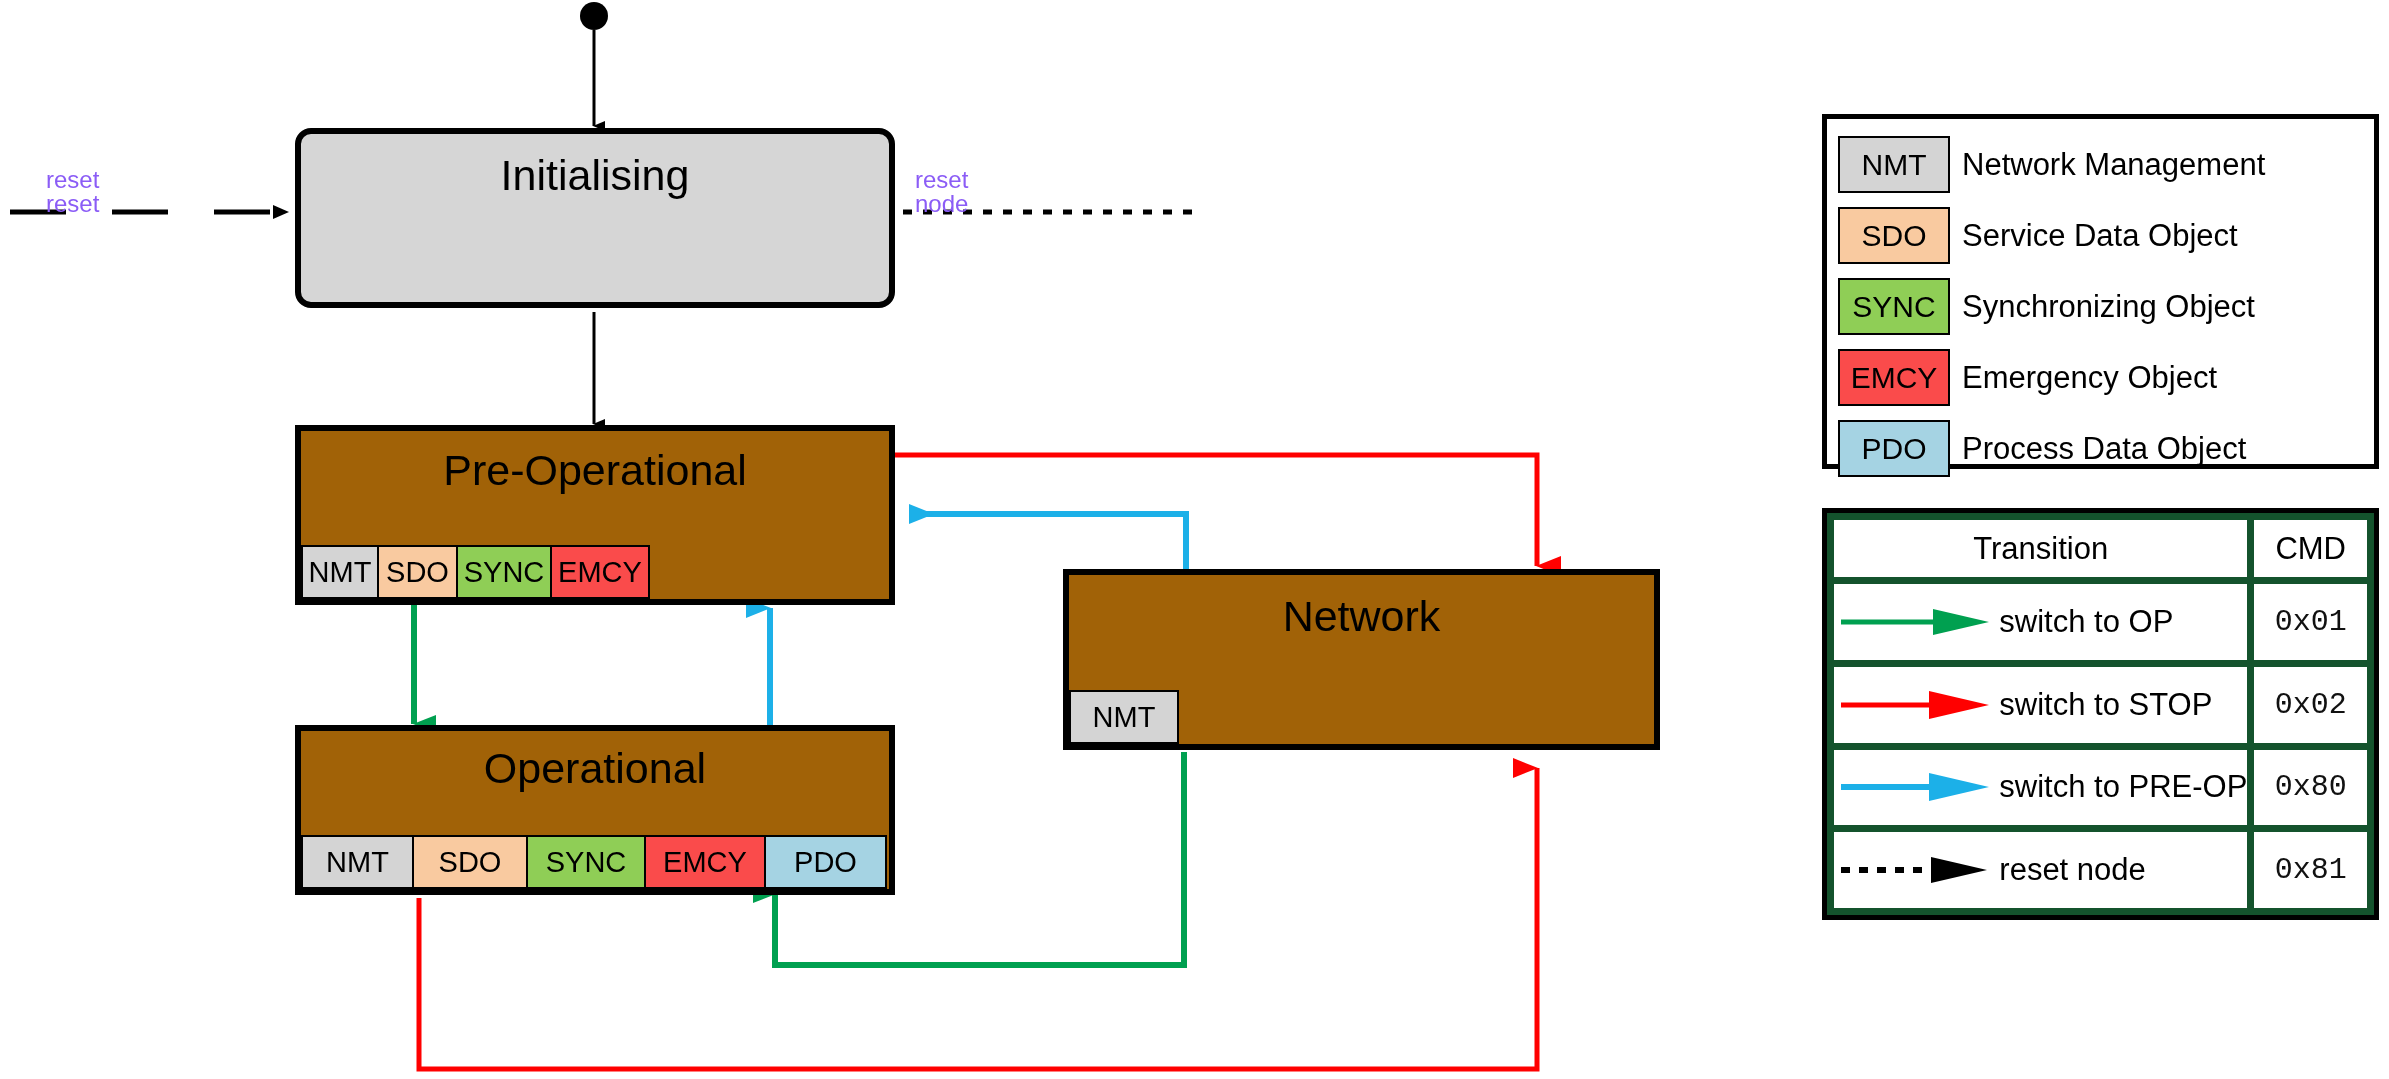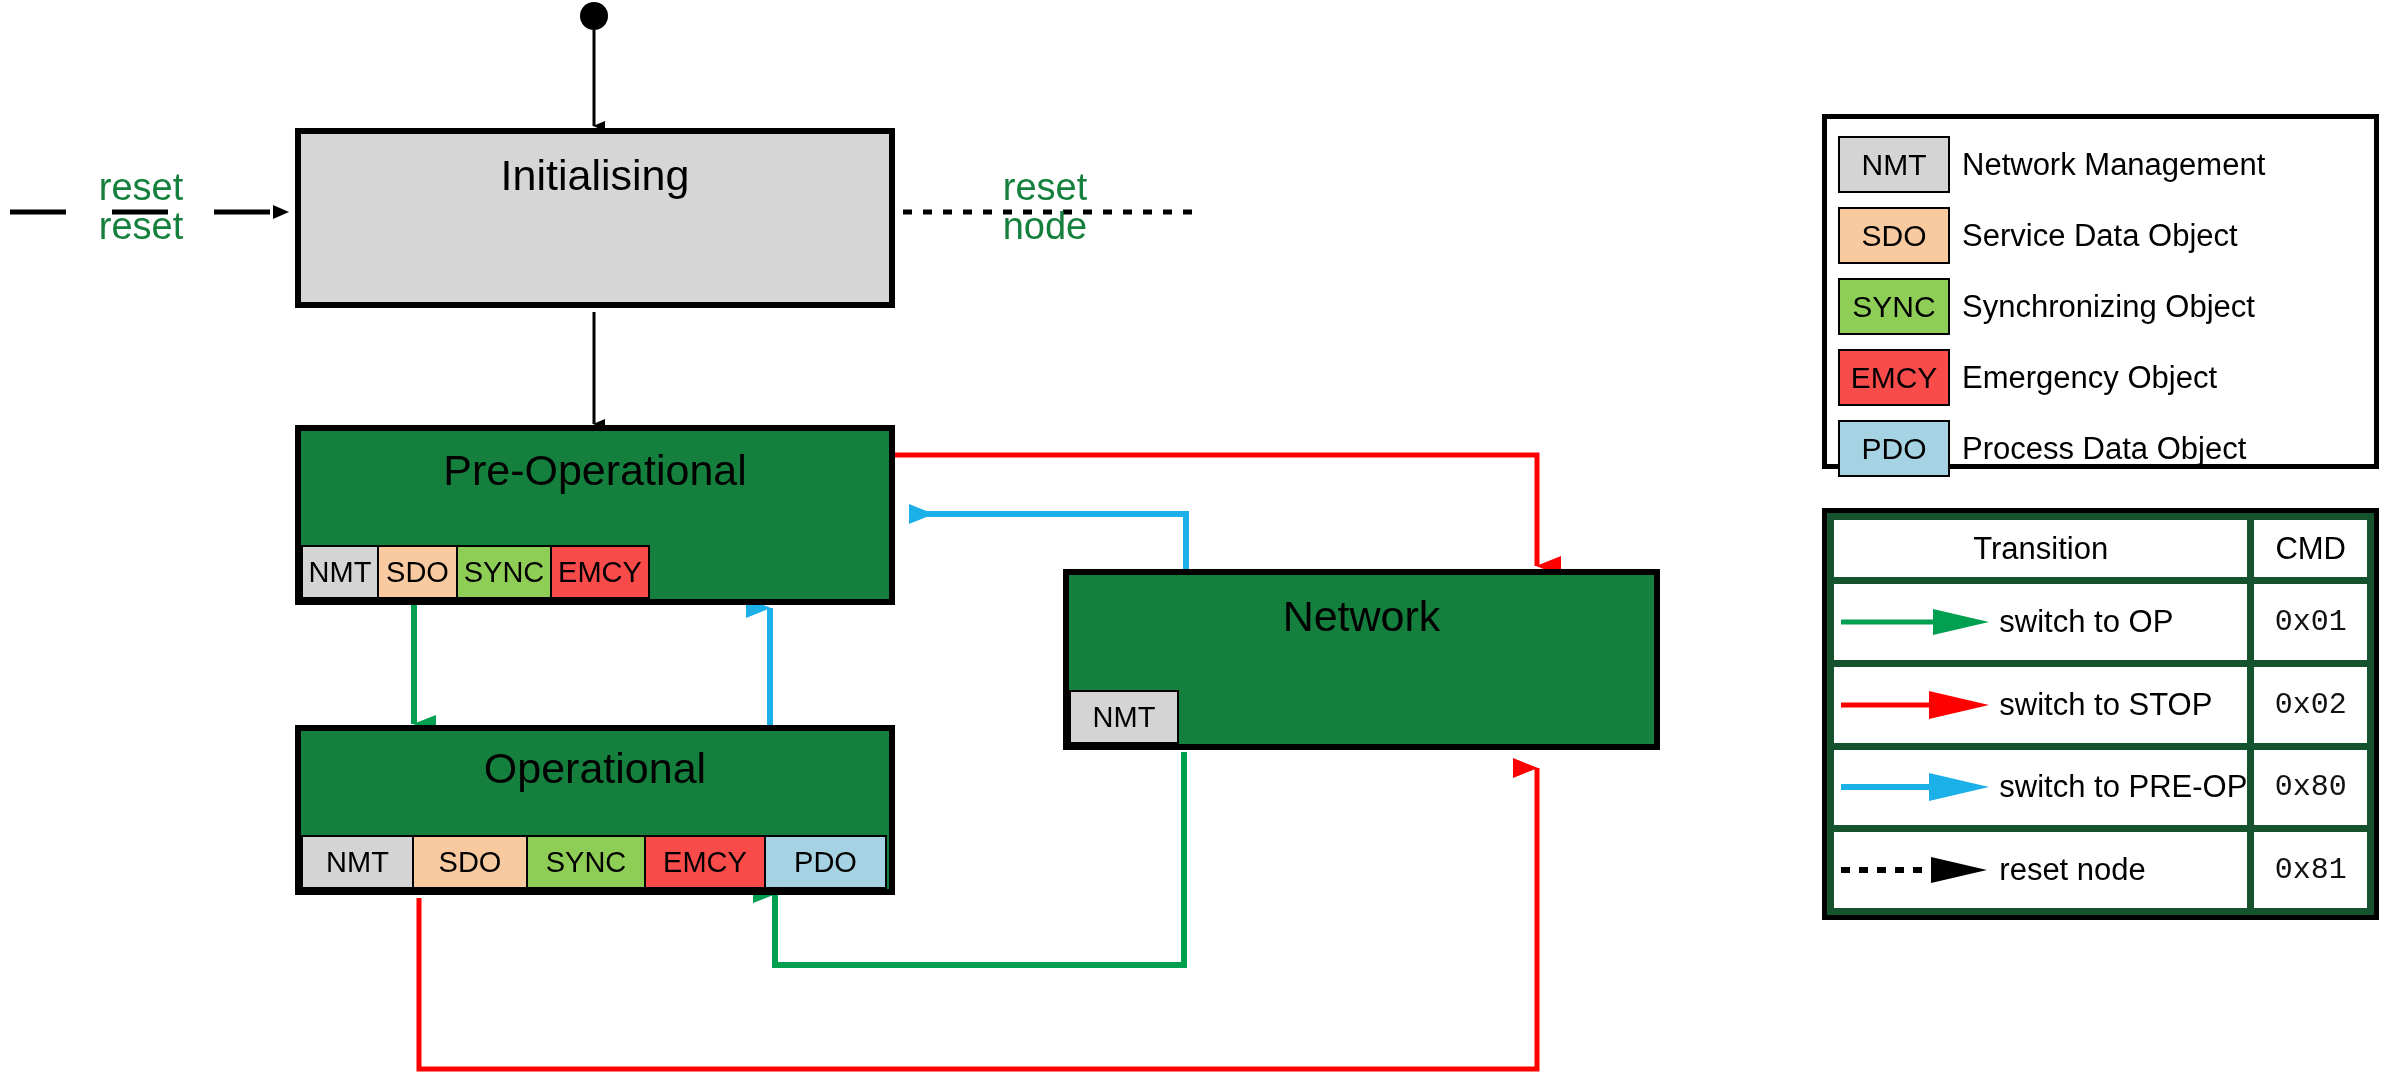--- a/index.html
+++ b/index.html
@@ -29,21 +29,21 @@
     top: 0;
     width: 2389px;
     height: 1079px;
   }
 
   
   .state-box {
     position: absolute;
     box-sizing: border-box;
     border: 6px solid #000000;
-    background: #15803d;
+    background: #a16207;
   }
   .state-box.filled { background: #d6d6d6; }
   .state-title {
     position: absolute;
     left: 0;
     right: 0;
     text-align: center;
     font-size: 43px;
     line-height: 1;
     font-family: "Liberation Sans", sans-serif;
@@ -68,24 +68,23 @@
     font-size: 29px;
     line-height: 1;
     color: #000000;
     font-family: "Liberation Sans", sans-serif;
     white-space: nowrap;
   }
 
   
   .edge-label {
     position: absolute;
-    text-align: center;
-    font-size: 38px;
+    font-size: 24px;
     line-height: 1.02;
-    color: #15803d;
+    color: #8b5cf6;
     white-space: nowrap;
     font-family: "Liberation Sans", sans-serif;
   }
   .edge-label span { display: block; }
 
   
   #legend-objects {
     position: absolute;
     box-sizing: border-box;
     border: 5px solid #000000;
@@ -224,21 +223,21 @@
 
     <path d="M 892,455 L 1537,455 L 1537,566" fill="none" stroke="#ff0000" stroke-width="5" marker-end="url(#ah-red-down)"></path>
 
     <path d="M 1186,572 L 1186,514 L 910,514" fill="none" stroke="#1cb0e8" stroke-width="6" marker-end="url(#ah-blue-left)"></path>
 
     <path d="M 1184,752 L 1184,965 L 775,965 L 775,894" fill="none" stroke="#00a050" stroke-width="6" marker-end="url(#ah-green-up)"></path>
 
     <path d="M 419,898 L 419,1069 L 1537,1069 L 1537,768" fill="none" stroke="#ff0000" stroke-width="5" marker-end="url(#ah-red-up)"></path>
   </svg>
 
-  <div class="state-box filled" style="left:295px; top:128px; width:600px; height:180px;">
+  <div class="state-box filled" style="left:295px; top:128px; width:600px; height:180px;border-radius:16px;">
     <div class="state-title" style="top:20px;">Initialising</div>
   </div>
 
   <div class="state-box" style="left:295px; top:425px; width:600px; height:180px;">
     <div class="state-title" style="top:18px;">Pre-Operational</div>
     <div class="chip-row">
       <div class="chip" style="width:78px; background:#d4d4d4;">NMT</div>
       <div class="chip" style="width:81px; background:#f9caa0;">SDO</div>
       <div class="chip" style="width:96px; background:#8fce56;">SYNC</div>
       <div class="chip" style="width:100px; background:#fa4b4b;">EMCY</div>

